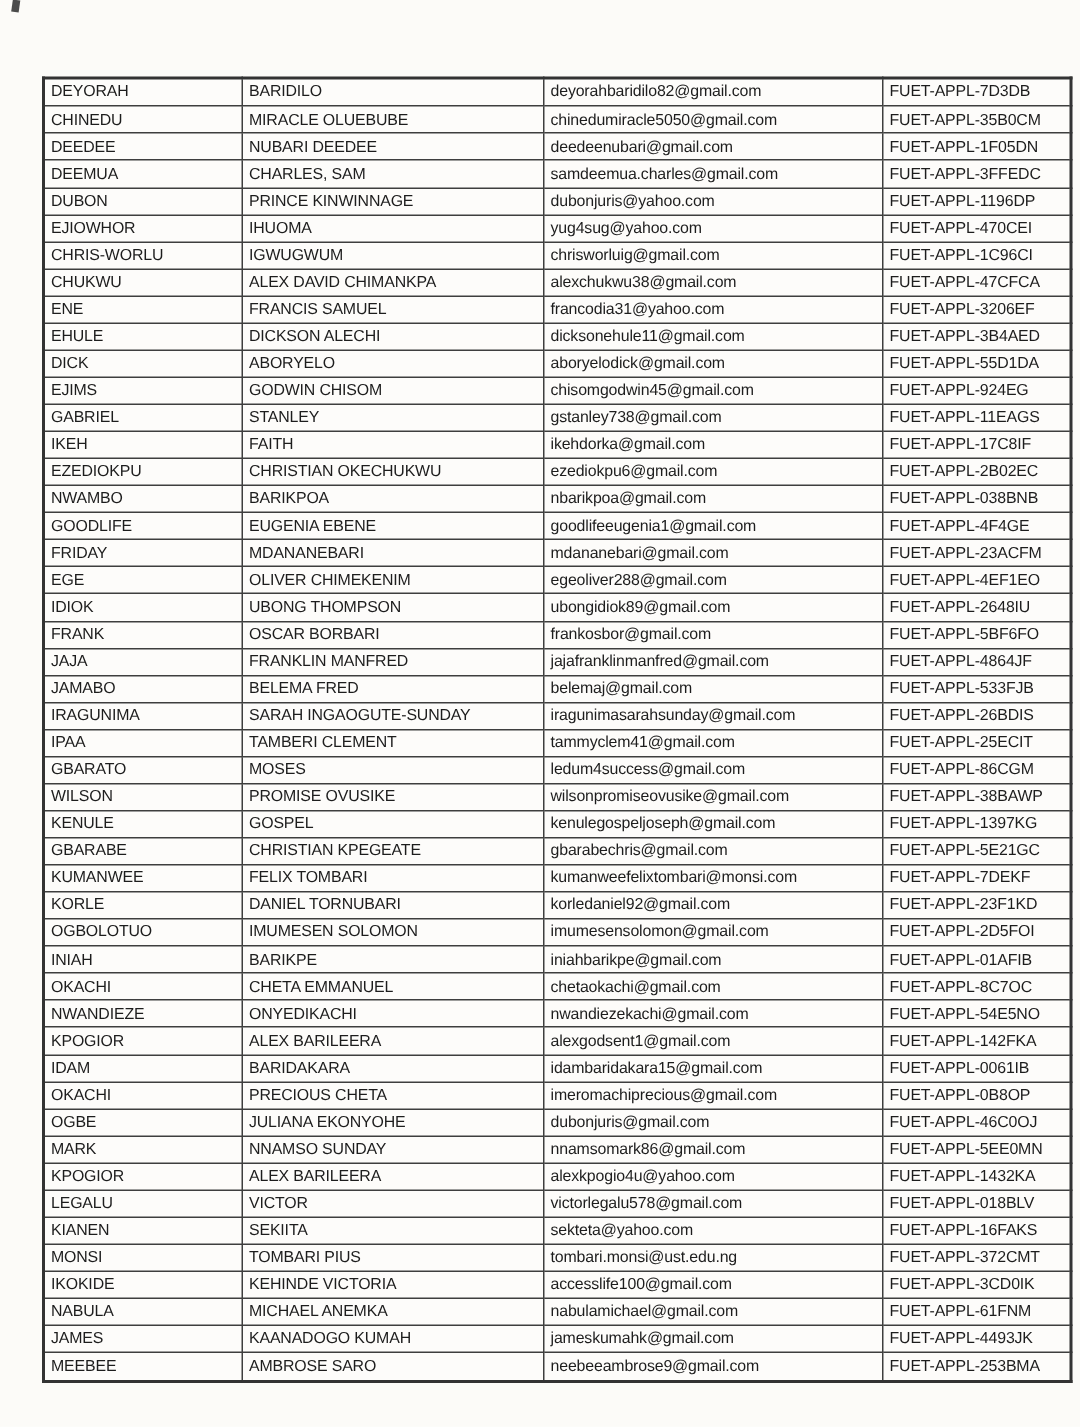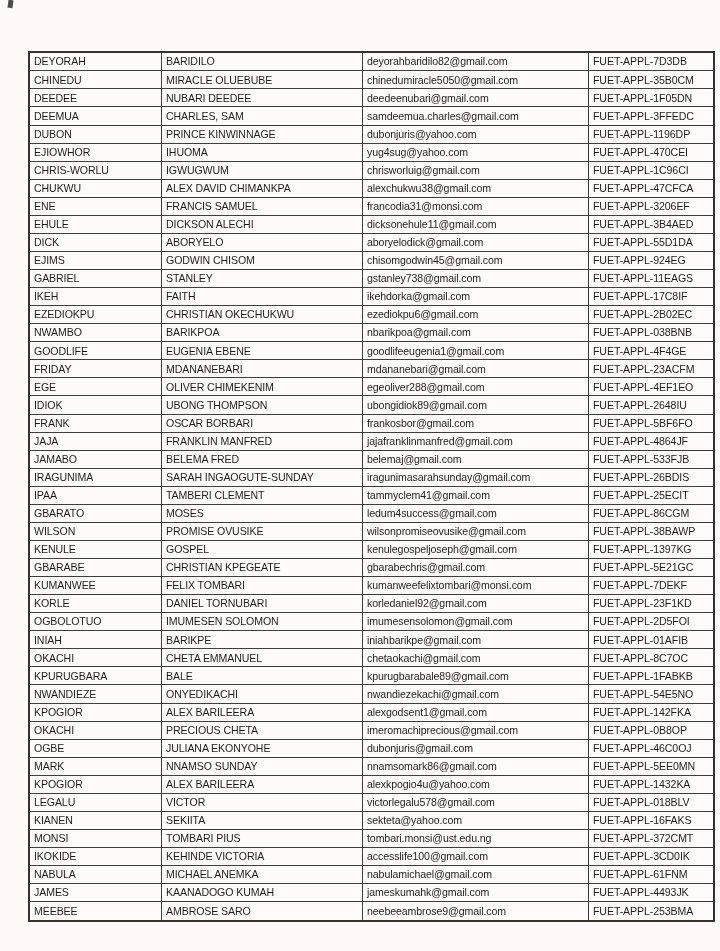--- a/index.html
+++ b/index.html
@@ -103,21 +103,21 @@
       </tr>
       <tr>
         <td class="c0">CHUKWU</td>
         <td class="c1">ALEX DAVID CHIMANKPA</td>
         <td class="c2">alexchukwu38@gmail.com</td>
         <td class="c3">FUET-APPL-47CFCA</td>
       </tr>
       <tr>
         <td class="c0">ENE</td>
         <td class="c1">FRANCIS SAMUEL</td>
-        <td class="c2">francodia31@monsi.com</td>
+        <td class="c2">francodia31@yahoo.com</td>
         <td class="c3">FUET-APPL-3206EF</td>
       </tr>
       <tr>
         <td class="c0">EHULE</td>
         <td class="c1">DICKSON ALECHI</td>
         <td class="c2">dicksonehule11@gmail.com</td>
         <td class="c3">FUET-APPL-3B4AED</td>
       </tr>
       <tr>
         <td class="c0">DICK</td>
@@ -257,38 +257,38 @@
         <td class="c2">iniahbarikpe@gmail.com</td>
         <td class="c3">FUET-APPL-01AFIB</td>
       </tr>
       <tr>
         <td class="c0">OKACHI</td>
         <td class="c1">CHETA EMMANUEL</td>
         <td class="c2">chetaokachi@gmail.com</td>
         <td class="c3">FUET-APPL-8C7OC</td>
       </tr>
       <tr>
-        <td class="c0">KPURUGBARA</td>
-        <td class="c1">BALE</td>
-        <td class="c2">kpurugbarabale89@gmail.com</td>
-        <td class="c3">FUET-APPL-1FABKB</td>
-      </tr>
-      <tr>
         <td class="c0">NWANDIEZE</td>
         <td class="c1">ONYEDIKACHI</td>
         <td class="c2">nwandiezekachi@gmail.com</td>
         <td class="c3">FUET-APPL-54E5NO</td>
       </tr>
       <tr>
         <td class="c0">KPOGIOR</td>
         <td class="c1">ALEX BARILEERA</td>
         <td class="c2">alexgodsent1@gmail.com</td>
         <td class="c3">FUET-APPL-142FKA</td>
       </tr>
       <tr>
+        <td class="c0">IDAM</td>
+        <td class="c1">BARIDAKARA</td>
+        <td class="c2">idambaridakara15@gmail.com</td>
+        <td class="c3">FUET-APPL-0061IB</td>
+      </tr>
+      <tr>
         <td class="c0">OKACHI</td>
         <td class="c1">PRECIOUS CHETA</td>
         <td class="c2">imeromachiprecious@gmail.com</td>
         <td class="c3">FUET-APPL-0B8OP</td>
       </tr>
       <tr>
         <td class="c0">OGBE</td>
         <td class="c1">JULIANA EKONYOHE</td>
         <td class="c2">dubonjuris@gmail.com</td>
         <td class="c3">FUET-APPL-46C0OJ</td>

